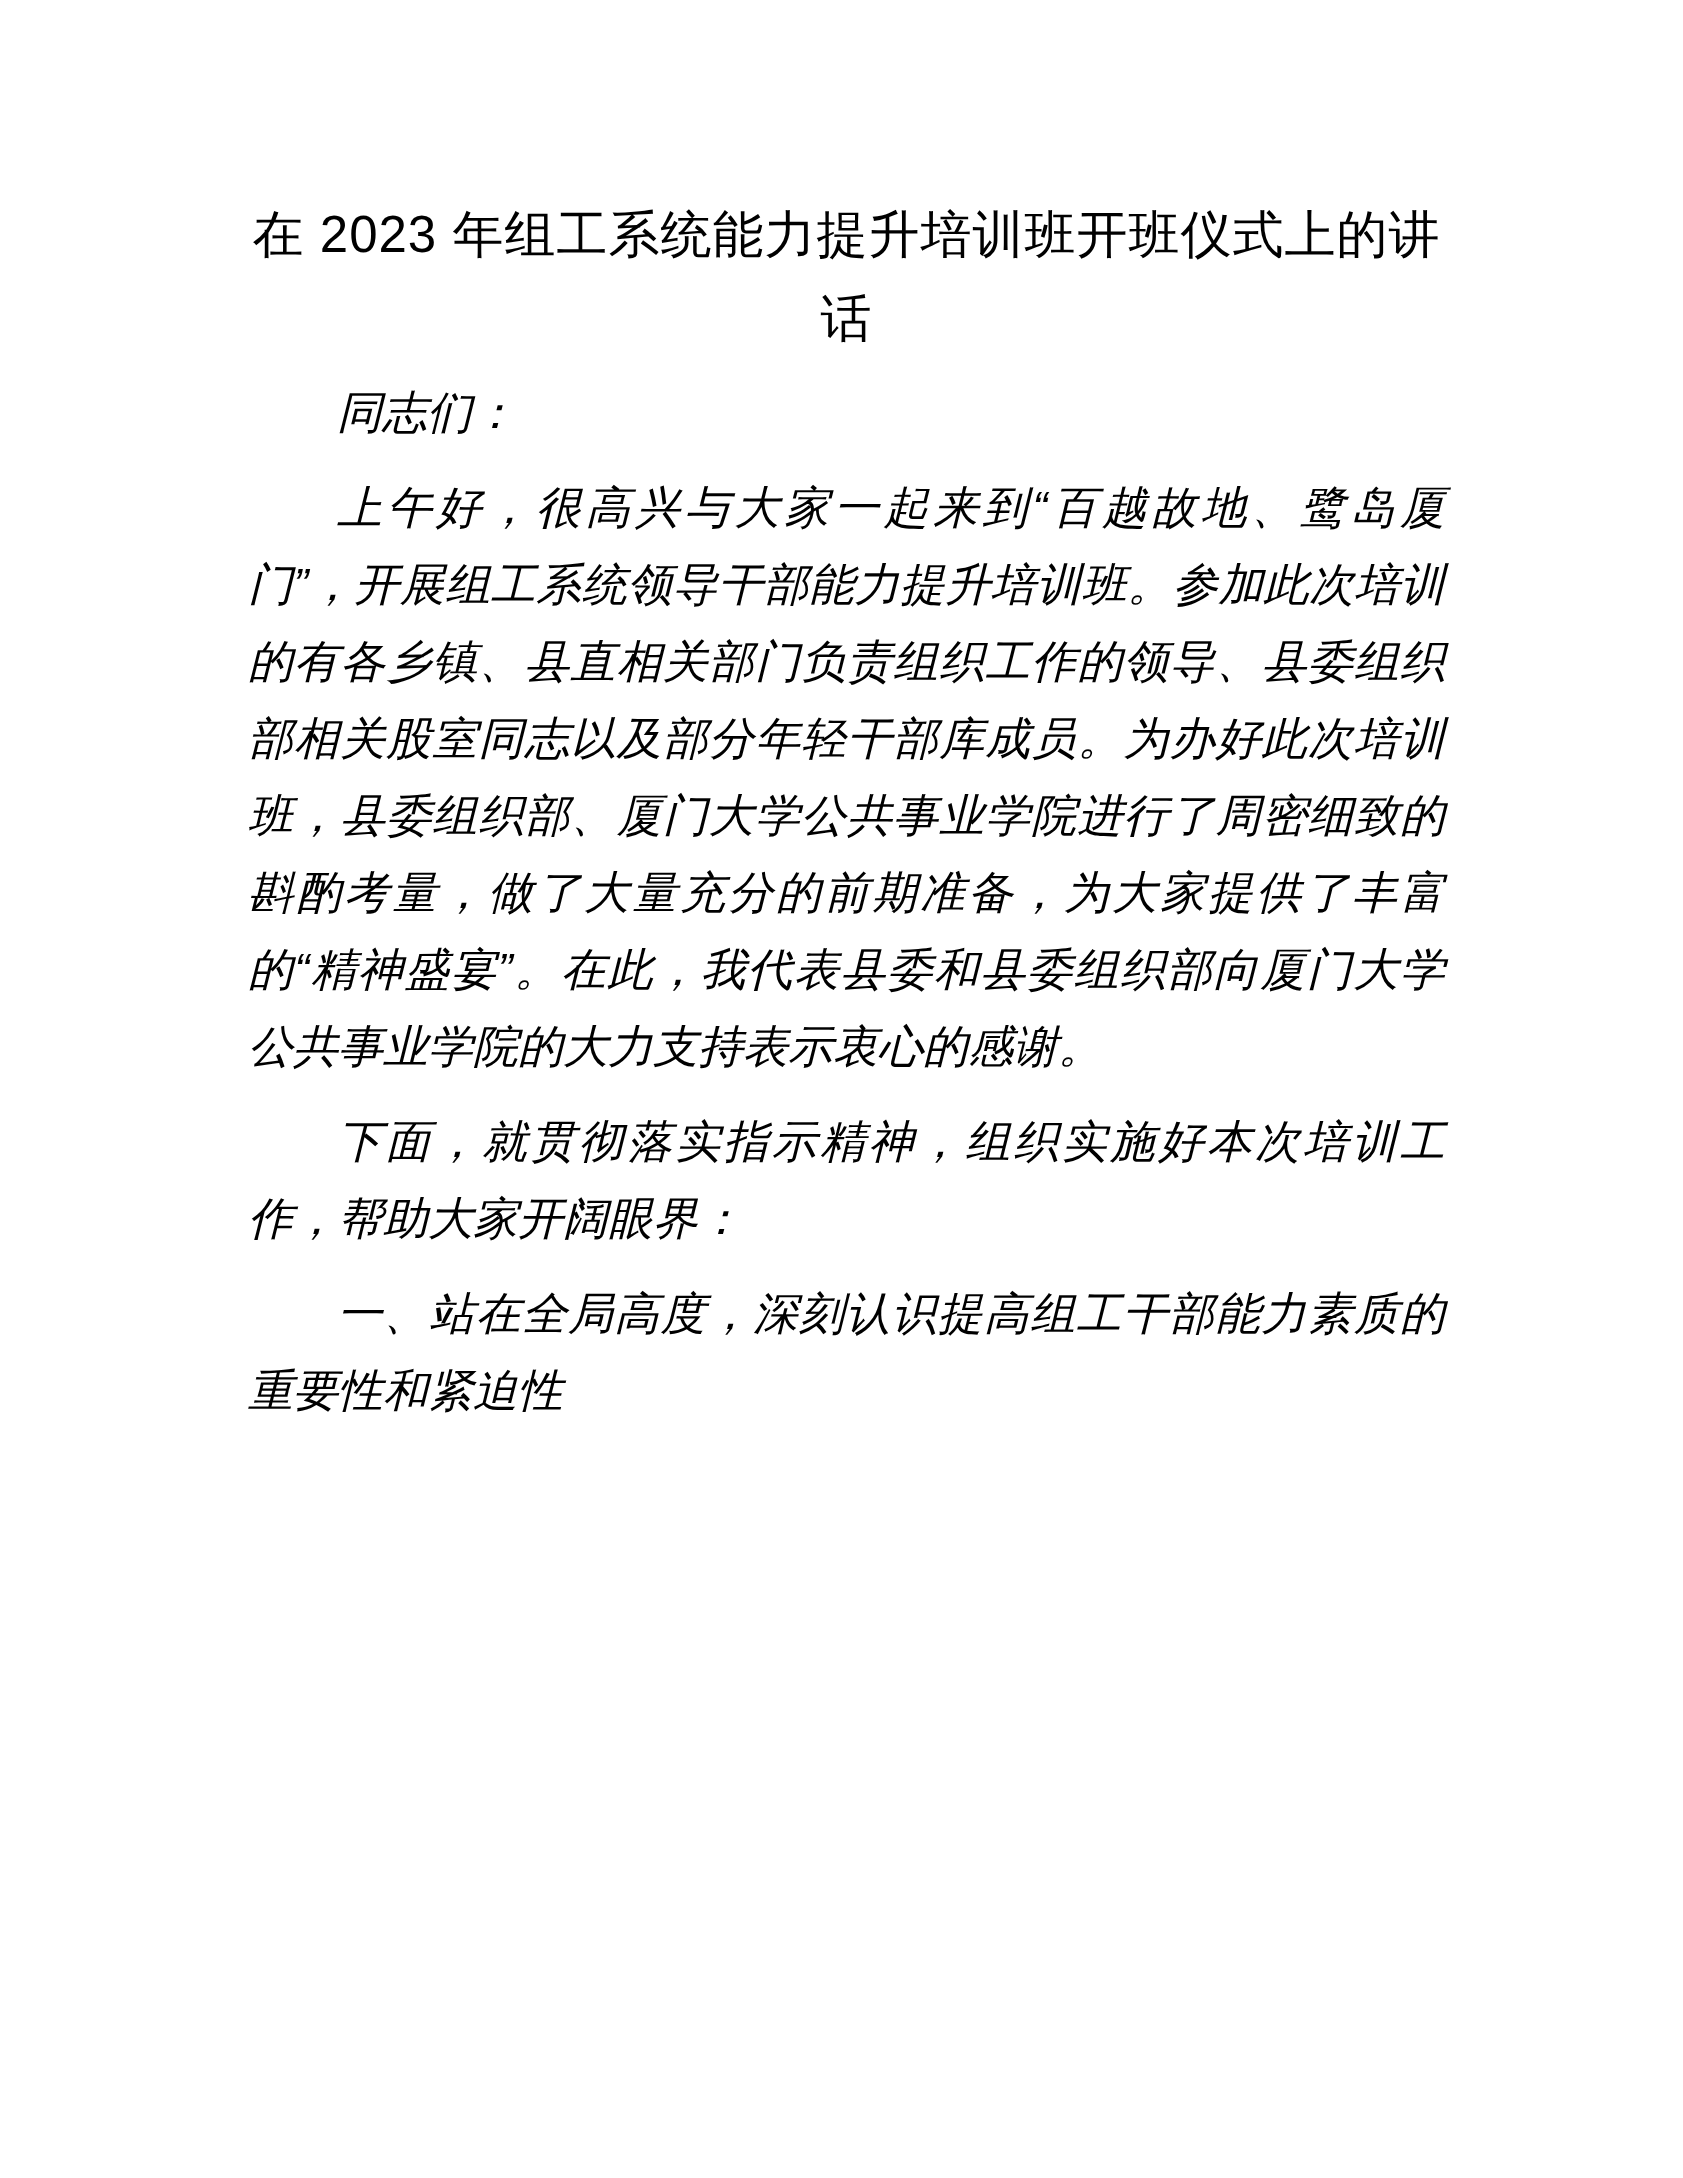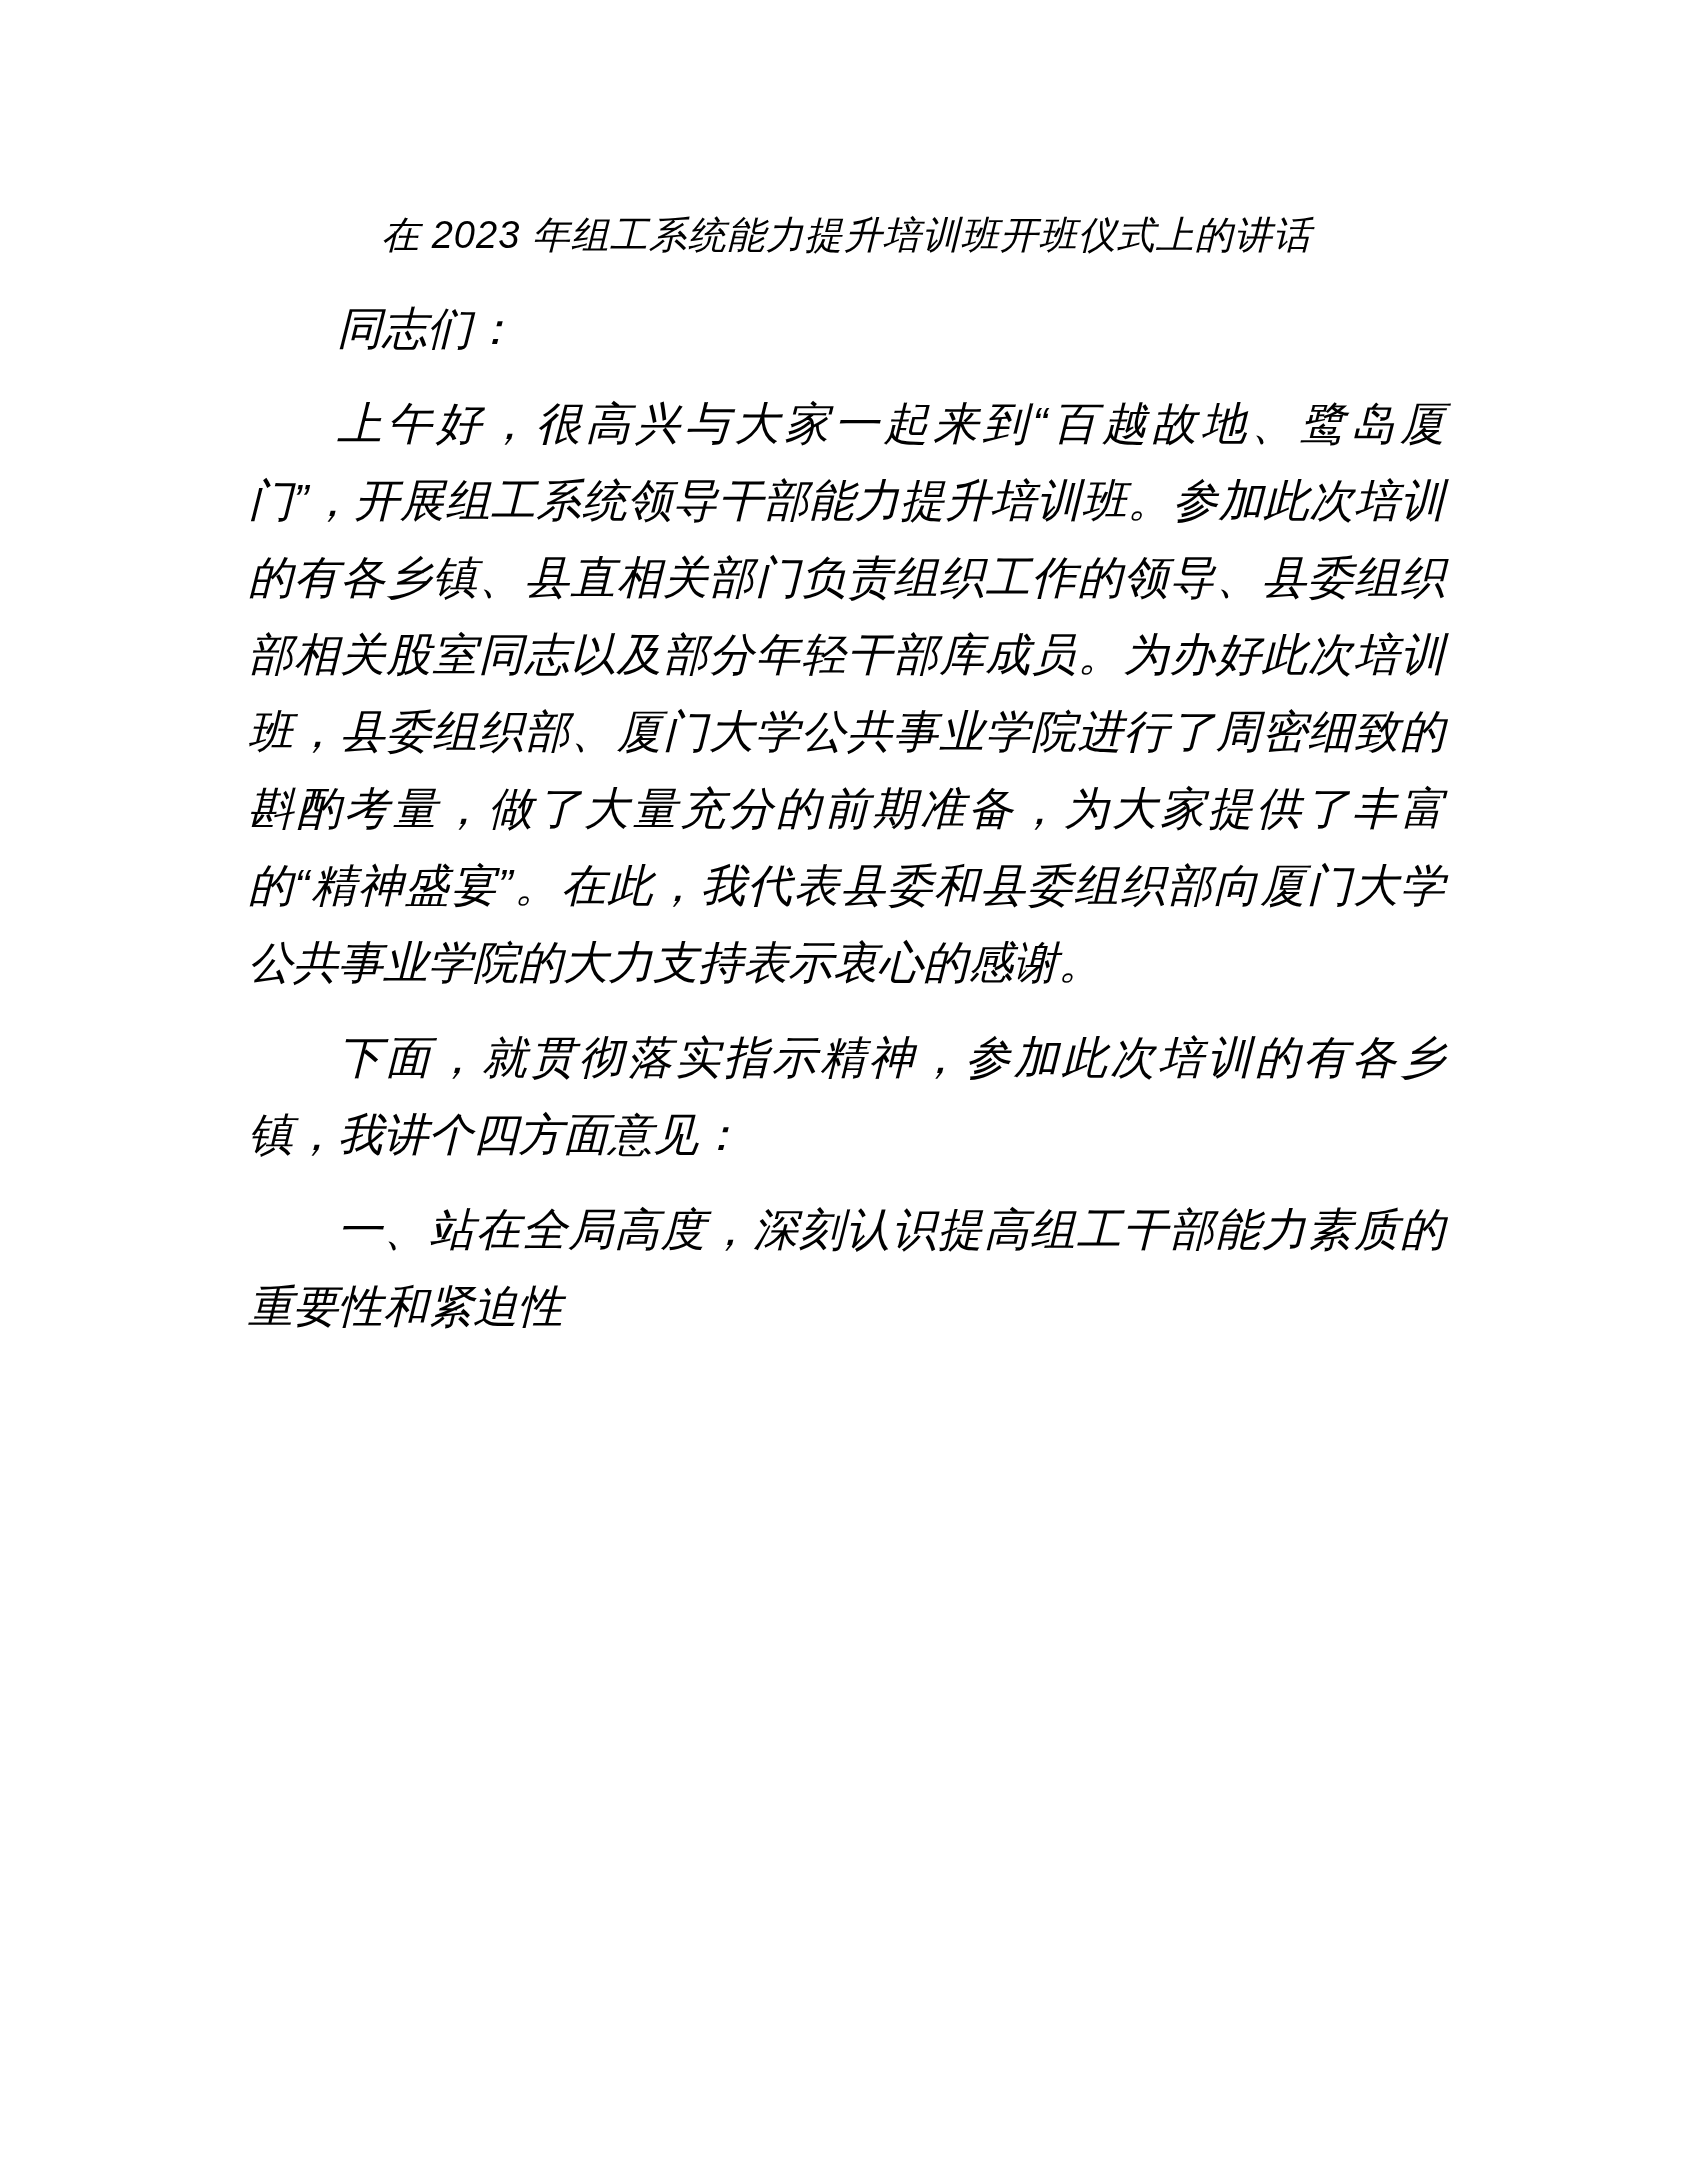--- a/index.html
+++ b/index.html
@@ -16,26 +16,25 @@
   .page {
     box-sizing: border-box;
     width: 1683px;
     height: 2178px;
     padding: 193px 238px 0 248px;
     background: #ffffff;
     overflow: hidden;
   }
   .doc-title {
     margin: 0 0 13px 0;
-    font-size: 38px;
+    font-size: 51px;
     line-height: 84px;
     font-weight: 400;
     text-align: center;
     letter-spacing: 1px;
-    font-style: italic;
   }
   .doc-paragraph {
     margin: 0 0 18px 0;
     font-size: 45px;
     line-height: 77px;
     font-weight: 400;
     text-indent: 89px;
     text-align: justify;
     text-justify: inter-ideograph;
     word-break: break-all;
@@ -47,17 +46,17 @@
 <body>
 
 <div class="page">
   <h1 class="doc-title">在 2023 年组工系统能力提升培训班开班仪式上的讲话</h1>
 
   <p class="doc-paragraph">同志们：</p>
 
   <p class="doc-paragraph">上午好，很高兴与大家一起来到“百越故地、鹭岛厦门”，开展组工系统领导干部能力提升培训班。参加此次培训的有各乡镇、县直相关部门负责组织工作的领导、县委组织部相关股室同志以及部分年轻干部库成员。为办好此次培训班，县委组织部、厦门大学公共事业学院进行了周密细致的斟酌考量，做了大量充分的前期准备，为大家提供了丰富的“精神盛宴”。在此，我代表县委和县委组织部向厦门大学公共事业学院的大力支持表示衷心的感谢。</p>
 
 
-  <p class="doc-paragraph">下面，就贯彻落实指示精神，参加此次培训的有各乡镇，我讲个四方面意见：</p>
+  <p class="doc-paragraph">下面，就贯彻落实指示精神，组织实施好本次培训工作，帮助大家开阔眼界：</p>
 
   <p class="doc-paragraph">一、站在全局高度，深刻认识提高组工干部能力素质的重要性和紧迫性</p>
 </div>
 
 
 </body></html>

